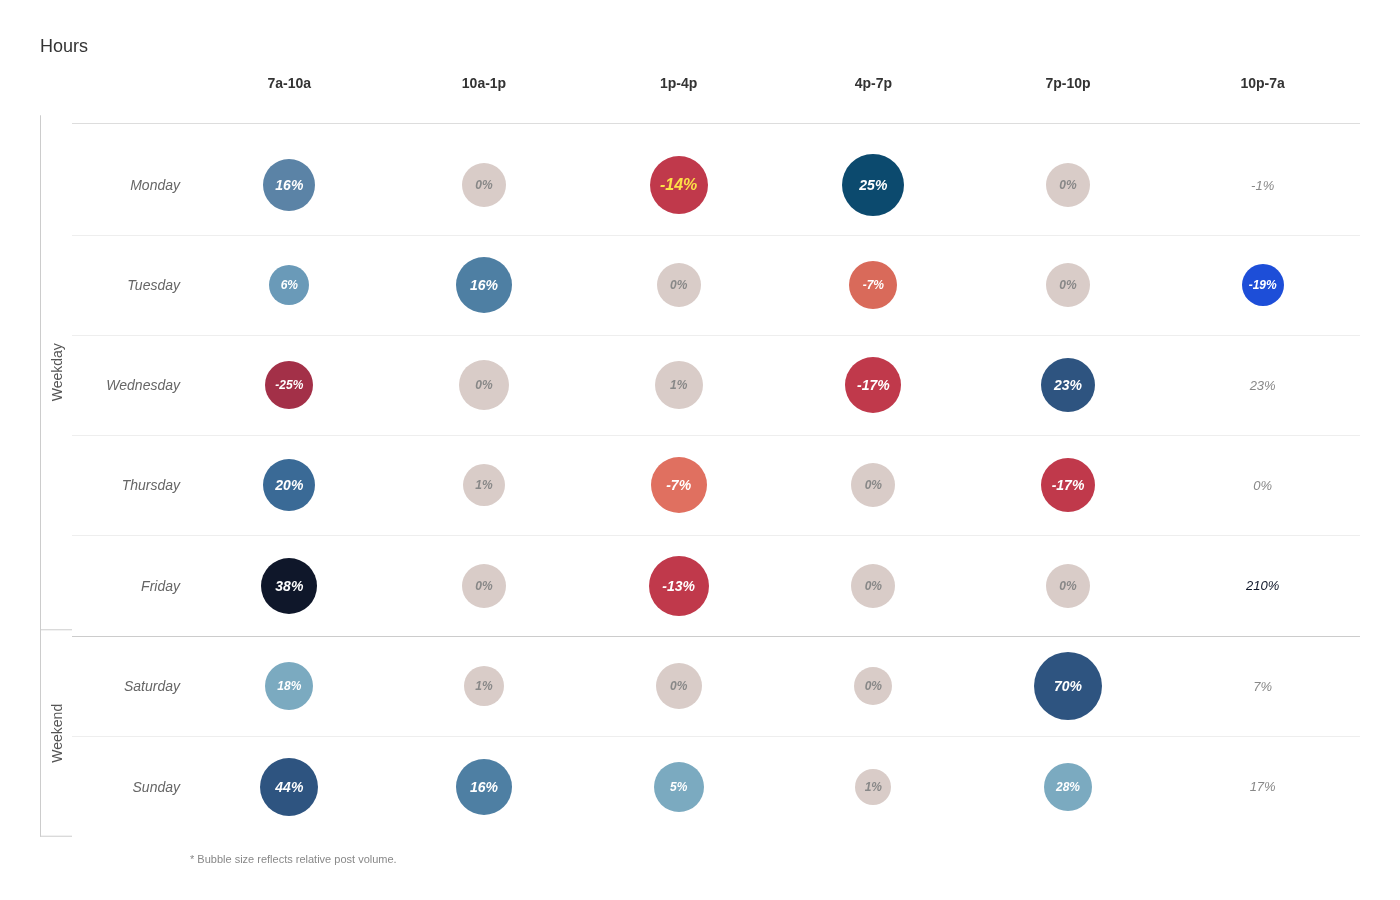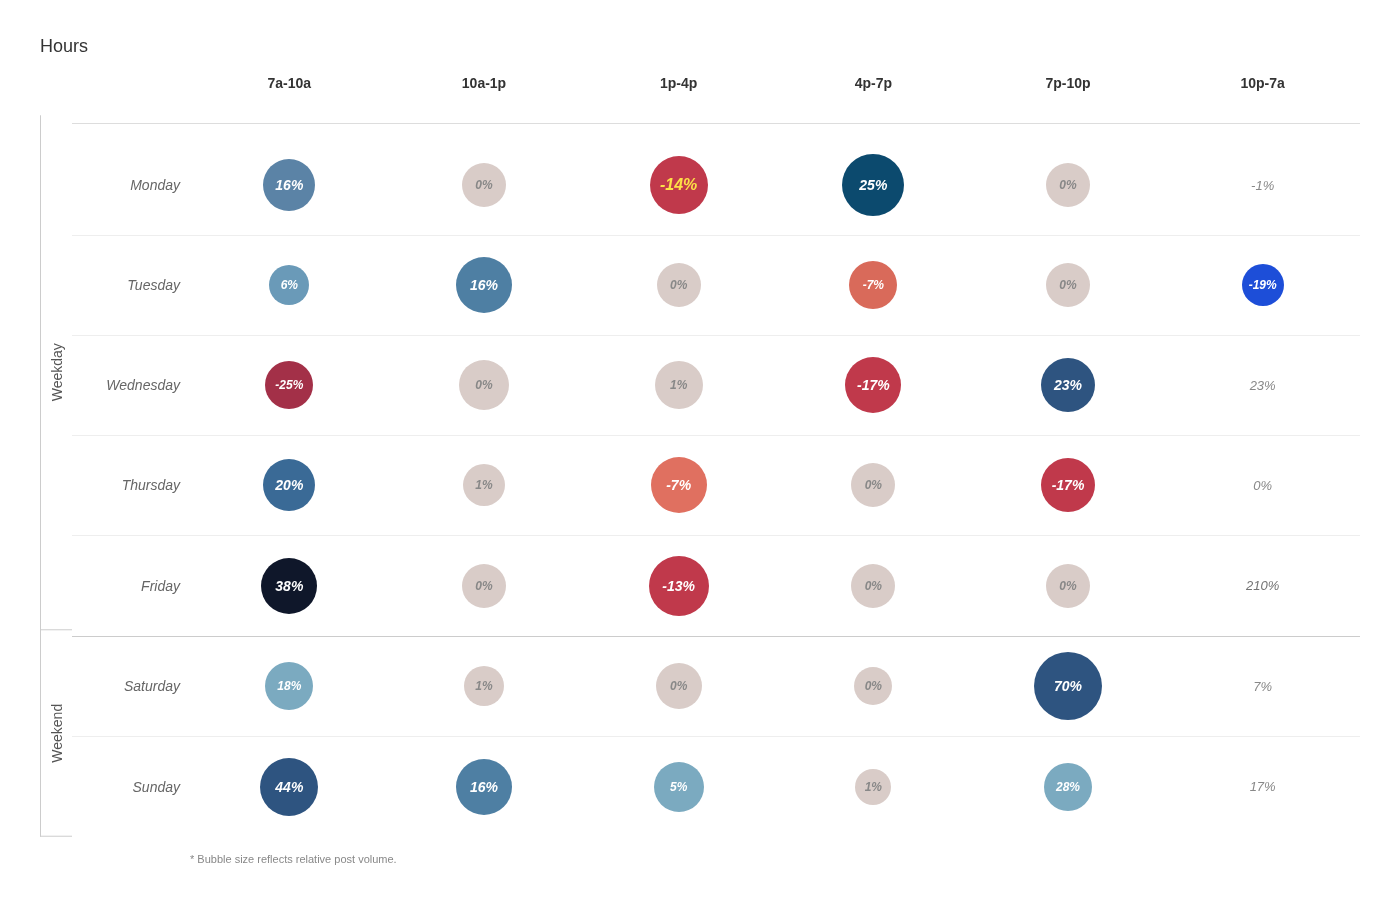--- a/index.html
+++ b/index.html
@@ -260,21 +260,21 @@
               <div class="cell">
                 <div class="bubble" style="width: 60px; height: 60px; background-color: rgb(192, 57, 75); color: rgb(255, 255, 255); font-size: 14px;">-13%</div>
               </div>
               <div class="cell">
                 <div class="bubble" style="width: 44px; height: 44px; background-color: rgb(217, 204, 200); color: rgb(136, 136, 136); font-size: 12px;">0%</div>
               </div>
               <div class="cell">
                 <div class="bubble" style="width: 44px; height: 44px; background-color: rgb(217, 204, 200); color: rgb(136, 136, 136); font-size: 12px;">0%</div>
               </div>
               <div class="cell">
-                <span style="font-size: 13px; color: #737373;">210%</span>
+                <span style="font-size: 13px; color: #0f172a;">210%</span>
               </div>
             </div>
           </div>
           <div class="weekend-section">
             <div class="data-row">
               <div class="row-day-label">Saturday</div>
               <div class="cell">
                 <div class="bubble" style="width: 48px; height: 48px; background-color: rgb(123, 170, 192); color: rgb(255, 255, 255); font-size: 12px;">18%</div>
               </div>
               <div class="cell">

